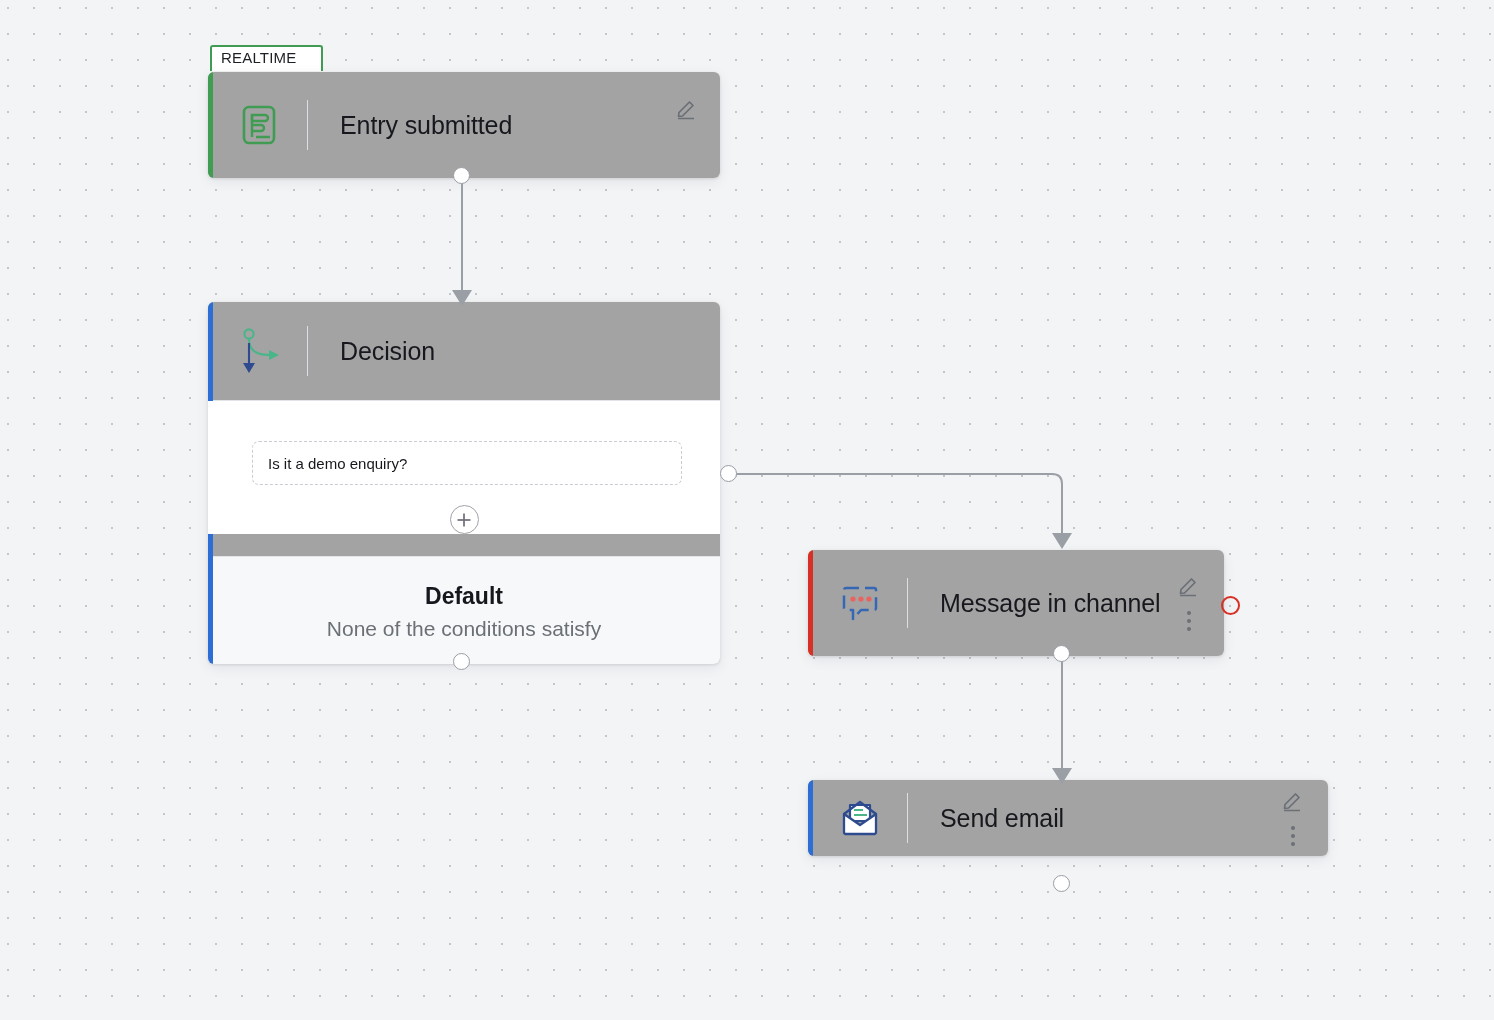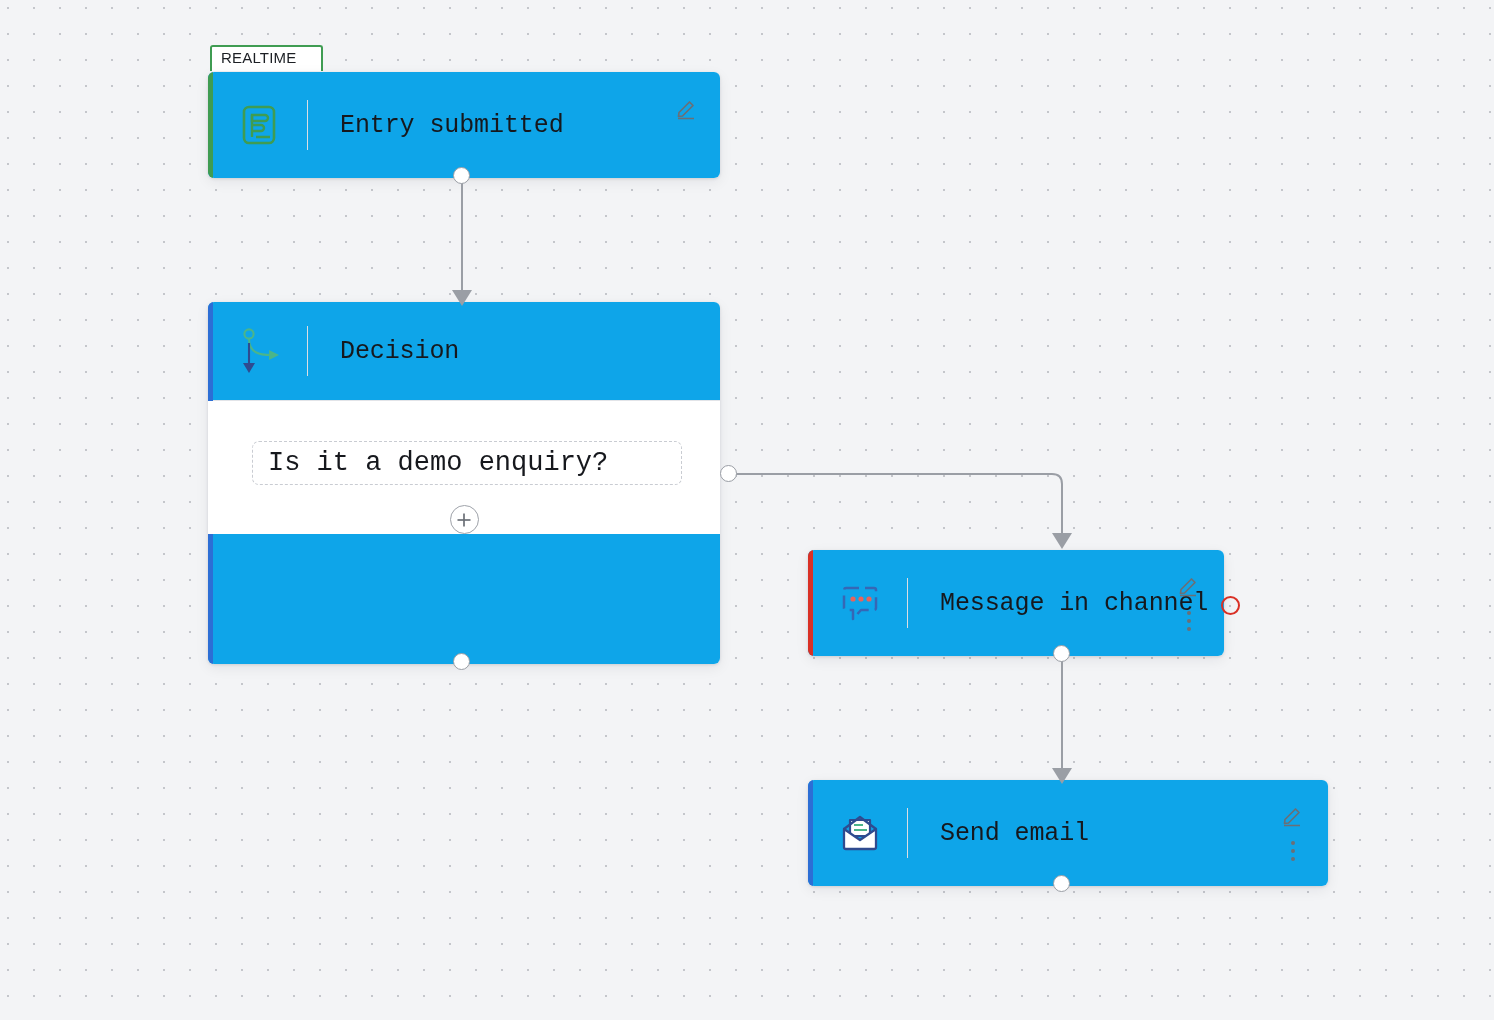--- a/index.html
+++ b/index.html
@@ -26,23 +26,22 @@
     position: absolute;
     background: #ffffff;
     border-radius: 6px;
     box-shadow: 0 1px 3px rgba(30,35,45,0.13), 0 4px 14px rgba(30,35,45,0.07);
     overflow: visible;
   }
   .node-inner {
     position: relative;
     border-radius: 6px;
     overflow: hidden;
-    background: #0ea5e9;
+    background: #a3a3a3;
     height: 100%;
-    font-family: Liberation Mono, monospace;
   }
   .accent {
     position: absolute;
     left: 0; top: 0; bottom: 0;
     width: 5px;
   }
   .accent.green  { background: #3f9c52; }
   .accent.blue   { background: #2c6ed5; }
   .accent.red    { background: #d93025; }
 
@@ -136,21 +135,21 @@
     position: relative;
   }
   .cond-pill {
     margin: 0 38px 0 44px;
     border: 1.5px dashed #c9ccd2;
     border-radius: 7px;
     height: 44px;
     display: flex;
     align-items: center;
     padding-left: 15px;
-    font-size: 27px;
+    font-size: 15px;
     color: #16181d;
     background: #fff;
   }
   .plus-btn {
     width: 29px; height: 29px;
     border: 1.6px solid #9ea2a9;
     border-radius: 50%;
     display: flex; align-items: center; justify-content: center;
     margin: 20px auto 22px auto;
     cursor: pointer;
@@ -265,20 +264,24 @@
       <div class="cond-area">
         <div class="cond-pill">Is it a demo enquiry?</div>
         <div class="plus-btn">
           <svg width="16" height="16" viewBox="0 0 16 16">
             <line x1="8" y1="1.5" x2="8" y2="14.5" stroke="#6b6f76" stroke-width="1.7"></line>
             <line x1="1.5" y1="8" x2="14.5" y2="8" stroke="#6b6f76" stroke-width="1.7"></line>
           </svg>
         </div>
       </div>
 
+      <div class="default-area">
+        <div class="default-title">Default</div>
+        <div class="default-sub">None of the conditions satisfy</div>
+      </div>
     </div>
   </div>
   <div class="port" style="left:720px; top:465px;"></div>
   <div class="port" style="left:453px; top:653px;"></div>
 
   <div class="node" style="left:808px; top:550px; width:416px; height:106px;">
     <div class="node-inner">
       <div class="accent red"></div>
       <div class="node-head">
         <div class="icon-cell">
@@ -305,21 +308,21 @@
                 <i></i>
               </span>
           </div>
         </div>
       </div>
     </div>
     <div class="err-ring" style="right:-16px; top:46px;"></div>
   </div>
   <div class="port" style="left:1053px; top:645px;"></div>
 
-  <div class="node" style="left:808px; top:780px; width:520px; height:106px;">
+  <div class="node" style="left:808px; top:780px; width:520px; height:76px;">
     <div class="node-inner">
       <div class="accent blue"></div>
       <div class="node-head">
         <div class="icon-cell">
           <svg width="42" height="42" viewBox="0 0 42 42">
             <path d="M11 8 h20 v16 h-20 z" fill="#ffffff" stroke="#2f4b8f" stroke-width="2.2" stroke-linejoin="round"></path>
             <line x1="15" y1="13" x2="24" y2="13" stroke="#4bb58a" stroke-width="2.2"></line>
             <line x1="15" y1="18" x2="28" y2="18" stroke="#4bb58a" stroke-width="2.2"></line>
             <path d="M5 17 L21 28 L37 17 L37 35 a2 2 0 0 1 -2 2 H7 a2 2 0 0 1 -2 -2 Z" fill="#ffffff" stroke="#2f4b8f" stroke-width="2.3" stroke-linejoin="round"></path>
             <path d="M5 17 L21 5 L37 17" fill="none" stroke="#2f4b8f" stroke-width="2.3" stroke-linejoin="round"></path>

